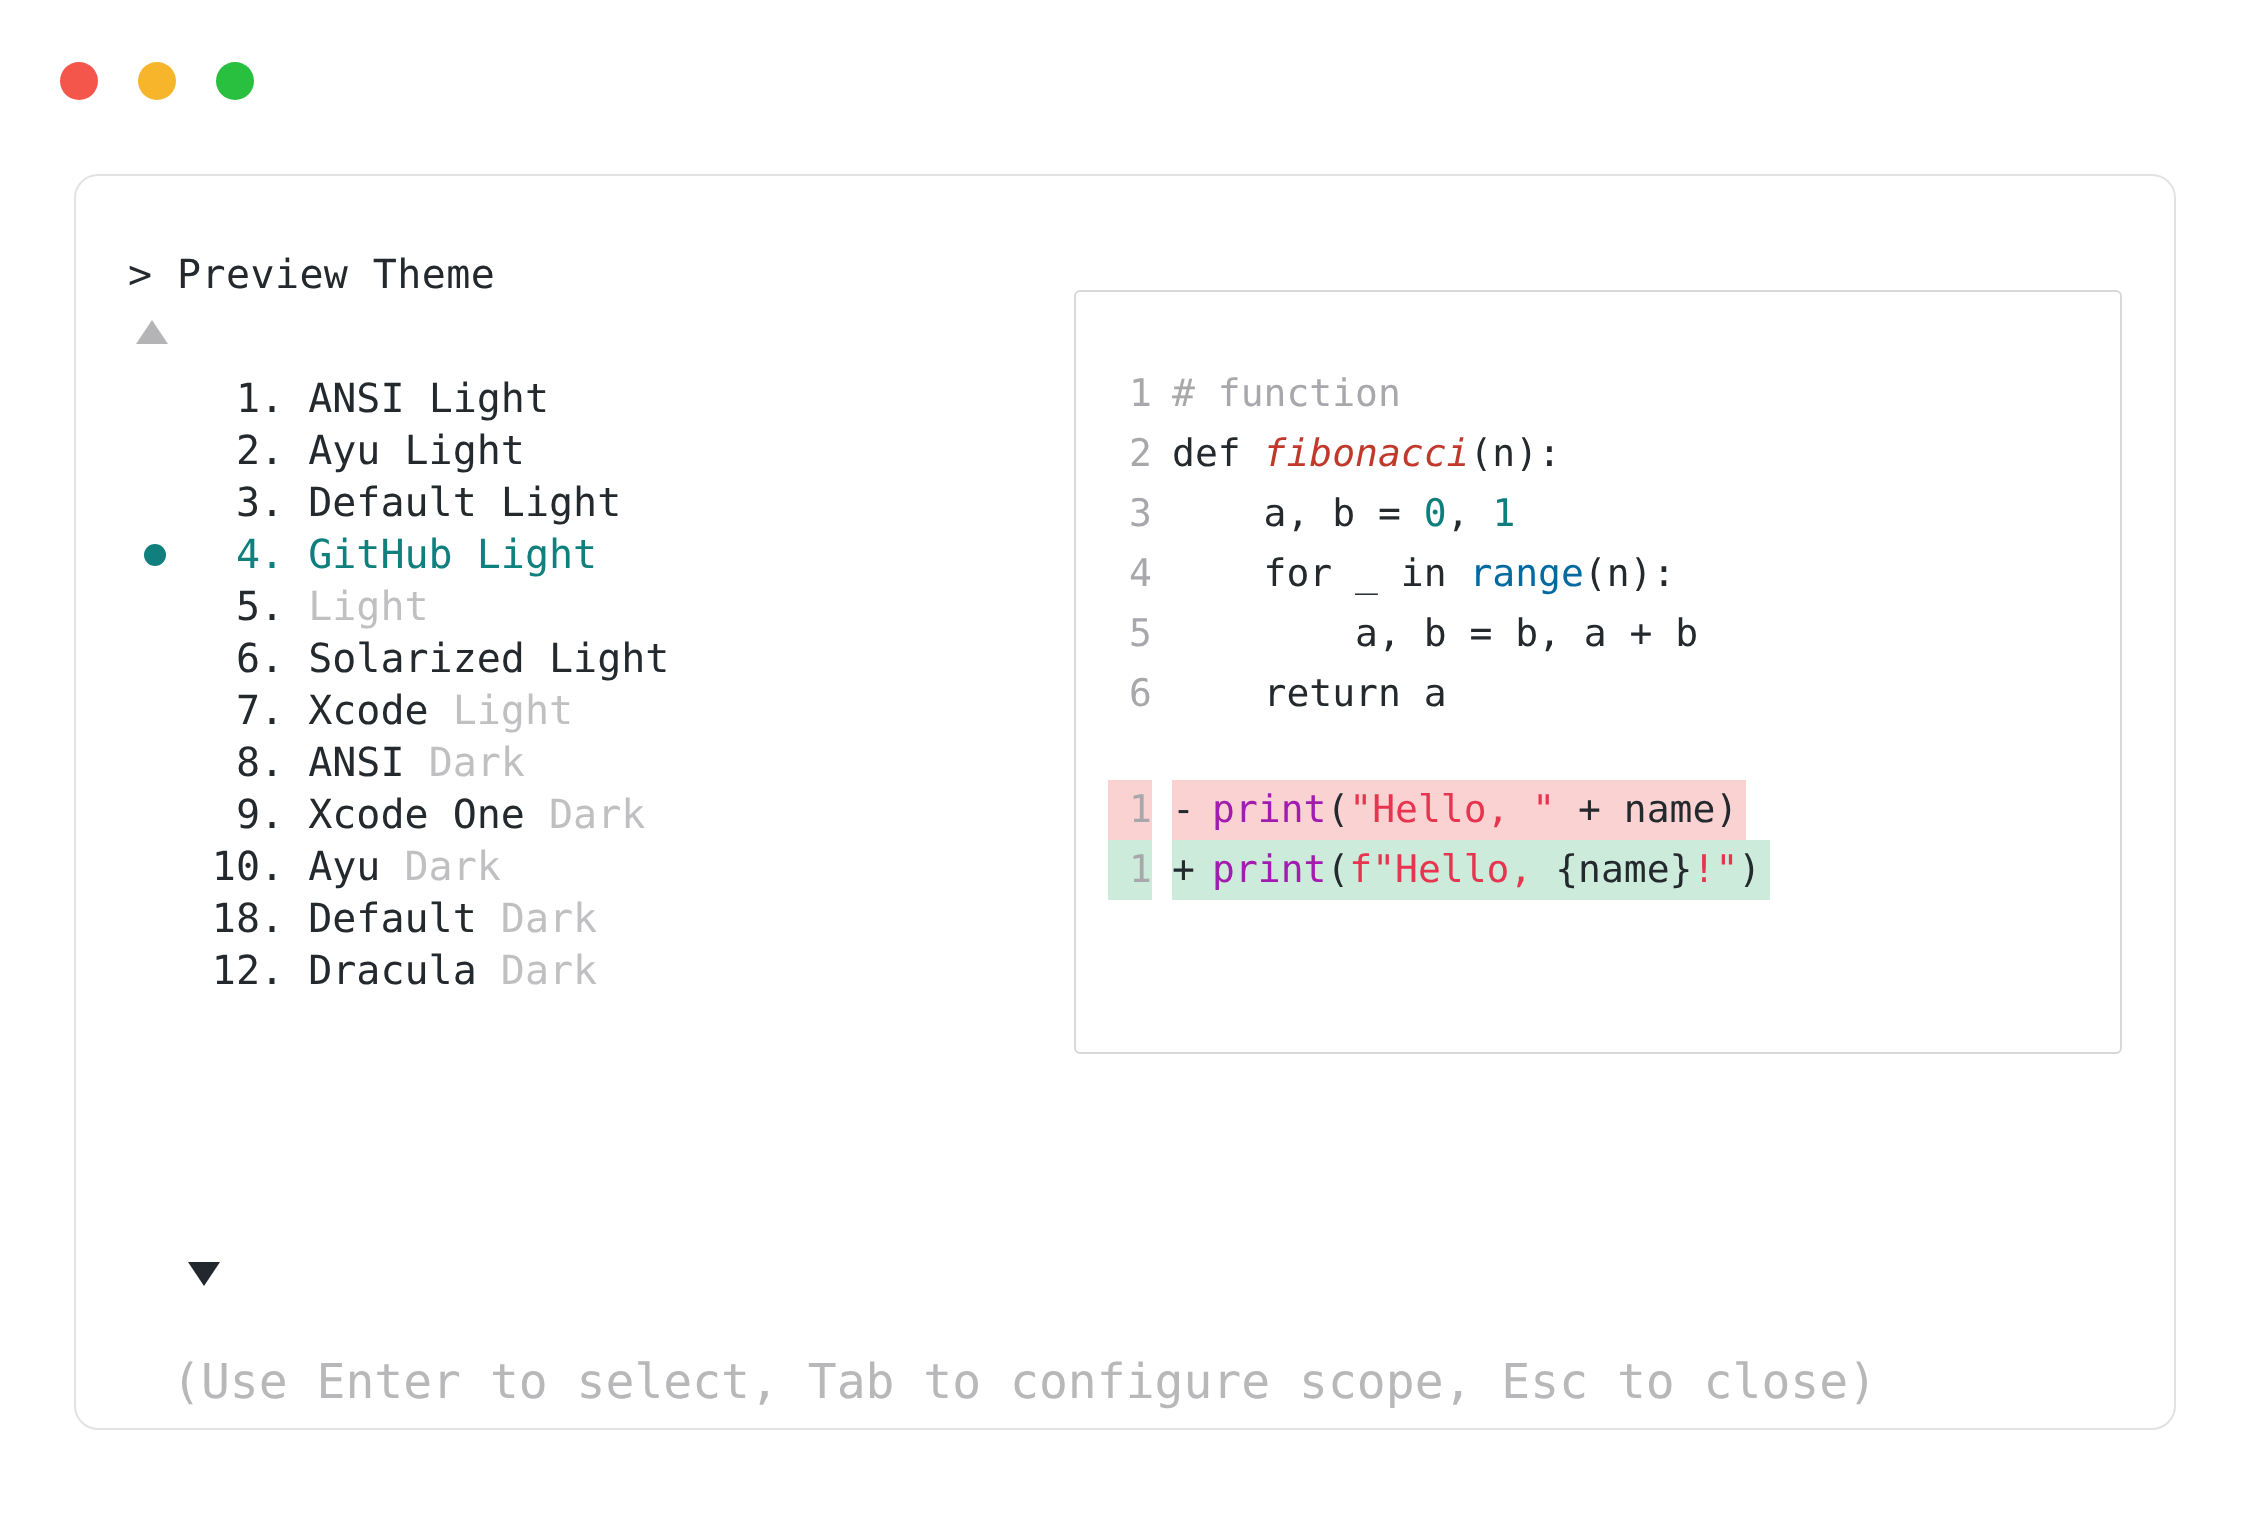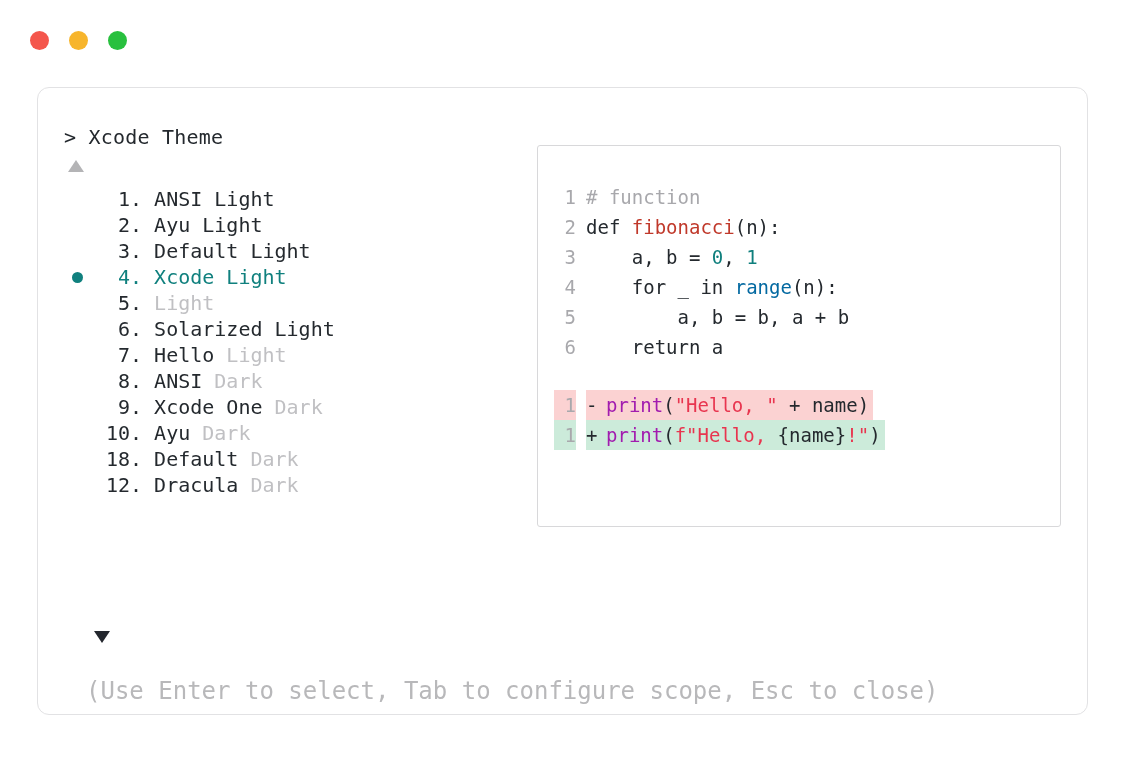--- a/index.html
+++ b/index.html
@@ -86,21 +86,21 @@
   .diff-add .ltxt { background:#ccebda; }
   .diff-del .ln   { background:#fbd2d2; }
   .diff-add .ln   { background:#ccebda; }
   .diff-sign { width:20px; flex:0 0 20px; display:inline-block; }
   .diff-del .diff-sign { background:#fbd2d2; color:#24292e; }
   .diff-add .diff-sign { background:#ccebda; color:#24292e; }
 
   
   .c-comment { color:#a8a8ac;margin-top:42px; }
   .c-kw      { color:#24292e; }
-  .c-fn      { color:#c0392b; }
+  .c-fn      { color:#c0392b;font-style:italic; }
   .c-plain   { color:#24292e; }
   .c-num     { color:#0f7f7d; }
   .c-builtin { color:#0369a1; }
   .c-str     { color:#e8354f; }
   .c-call    { color:#a21caf; }
 
   
   .hint-arrow { position:absolute; left:26px; top:508px; }
   .hint {
     position:absolute; left:22px; top:555px;
@@ -114,32 +114,32 @@
 
   <div class="titlebar">
     <div class="dot" style="background: rgb(244, 86, 76);"></div>
     <div class="dot" style="background: rgb(247, 181, 44);"></div>
     <div class="dot" style="background: rgb(40, 192, 62);"></div>
   </div>
 
   <div class="card">
 
     <div class="col-left">
-      <div class="section-title"><span>&gt; </span><span>Xcode Theme</span></div>
+      <div class="section-title"><span>&gt; </span><span>Preview Theme</span></div>
 
       <div class="arrow arrow-up" style="border-bottom-color: rgb(180, 180, 182);"></div>
 
       <div class="theme-list" id="theme-list">
           <div class="theme-row"><span class="bullet-cell"></span><span class="idx">1</span><span class="dotsep">. </span><span class="tname">ANSI </span><span class="tvariant" style="color: rgb(36, 41, 46);">Light</span></div>
           <div class="theme-row"><span class="bullet-cell"></span><span class="idx">2</span><span class="dotsep">. </span><span class="tname">Ayu </span><span class="tvariant" style="color: rgb(36, 41, 46);">Light</span></div>
           <div class="theme-row"><span class="bullet-cell"></span><span class="idx">3</span><span class="dotsep">. </span><span class="tname">Default </span><span class="tvariant" style="color: rgb(36, 41, 46);">Light</span></div>
-          <div class="theme-row selected"><span class="bullet-cell"><span class="bullet" style="background: rgb(16, 128, 126);"></span></span><span class="idx">4</span><span class="dotsep">. </span><span class="tname">Xcode </span><span class="tvariant" style="color: rgb(16, 128, 126);">Light</span></div>
+          <div class="theme-row selected"><span class="bullet-cell"><span class="bullet" style="background: rgb(16, 128, 126);"></span></span><span class="idx">4</span><span class="dotsep">. </span><span class="tname">GitHub </span><span class="tvariant" style="color: rgb(16, 128, 126);">Light</span></div>
           <div class="theme-row"><span class="bullet-cell"></span><span class="idx">5</span><span class="dotsep">. </span><span class="tvariant" style="color: rgb(192, 192, 195);">Light</span></div>
           <div class="theme-row"><span class="bullet-cell"></span><span class="idx">6</span><span class="dotsep">. </span><span class="tname">Solarized </span><span class="tvariant" style="color: rgb(36, 41, 46);">Light</span></div>
-          <div class="theme-row"><span class="bullet-cell"></span><span class="idx">7</span><span class="dotsep">. </span><span class="tname">Hello </span><span class="tvariant" style="color: rgb(192, 192, 195);">Light</span></div>
+          <div class="theme-row"><span class="bullet-cell"></span><span class="idx">7</span><span class="dotsep">. </span><span class="tname">Xcode </span><span class="tvariant" style="color: rgb(192, 192, 195);">Light</span></div>
           <div class="theme-row"><span class="bullet-cell"></span><span class="idx">8</span><span class="dotsep">. </span><span class="tname">ANSI </span><span class="tvariant" style="color: rgb(192, 192, 195);">Dark</span></div>
           <div class="theme-row"><span class="bullet-cell"></span><span class="idx">9</span><span class="dotsep">. </span><span class="tname">Xcode One </span><span class="tvariant" style="color: rgb(192, 192, 195);">Dark</span></div>
           <div class="theme-row"><span class="bullet-cell"></span><span class="idx">10</span><span class="dotsep">. </span><span class="tname">Ayu </span><span class="tvariant" style="color: rgb(192, 192, 195);">Dark</span></div>
           <div class="theme-row"><span class="bullet-cell"></span><span class="idx">18</span><span class="dotsep">. </span><span class="tname">Default </span><span class="tvariant" style="color: rgb(192, 192, 195);">Dark</span></div>
           <div class="theme-row"><span class="bullet-cell"></span><span class="idx">12</span><span class="dotsep">. </span><span class="tname">Dracula </span><span class="tvariant" style="color: rgb(192, 192, 195);">Dark</span></div>
         </div>
 
       <div class="hint-arrow arrow arrow-down" style="border-top-color: rgb(35, 39, 46);"></div>
       <div class="hint">(Use Enter to select, Tab to configure scope, Esc to close)</div>
     </div>

